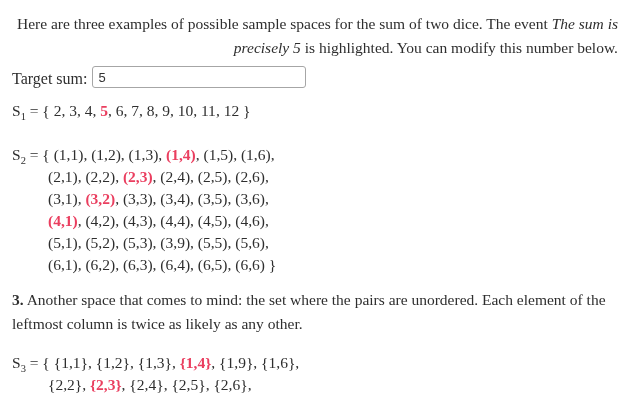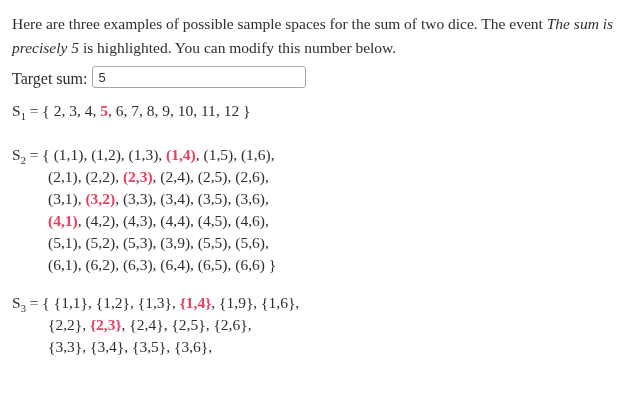--- a/index.html
+++ b/index.html
@@ -19,20 +19,21 @@
     box-sizing: border-box;
     width: 640px;
     height: 400px;
     overflow: hidden;
   }
   p.intro {
     margin: 2px 0 0 0;
     font-size: 15.5px;
     line-height: 24px;
     max-width: 606px;
+    text-align: right;
   }
   p.intro em { font-style: italic; }
   .target-row {
     margin-top: 6px;
     height: 22px;
     display: flex;
     align-items: flex-end;
   }
   .target-label {
     font-size: 16px;
@@ -95,20 +96,21 @@
 
   <div class="set-block" id="set2">
       <div class="set-row"><span>S<sub>2</sub> = { </span><span>(1,1)</span>, <span>(1,2)</span>, <span>(1,3)</span>, <span class="hl">(1,4)</span>, <span>(1,5)</span>, <span>(1,6)</span>,</div>
       <div class="set-row cont"><span>(2,1)</span>, <span>(2,2)</span>, <span class="hl">(2,3)</span>, <span>(2,4)</span>, <span>(2,5)</span>, <span>(2,6)</span>,</div>
       <div class="set-row cont"><span>(3,1)</span>, <span class="hl">(3,2)</span>, <span>(3,3)</span>, <span>(3,4)</span>, <span>(3,5)</span>, <span>(3,6)</span>,</div>
       <div class="set-row cont"><span class="hl">(4,1)</span>, <span>(4,2)</span>, <span>(4,3)</span>, <span>(4,4)</span>, <span>(4,5)</span>, <span>(4,6)</span>,</div>
       <div class="set-row cont"><span>(5,1)</span>, <span>(5,2)</span>, <span>(5,3)</span>, <span>(3,9)</span>, <span>(5,5)</span>, <span>(5,6)</span>,</div>
       <div class="set-row cont"><span>(6,1)</span>, <span>(6,2)</span>, <span>(6,3)</span>, <span>(6,4)</span>, <span>(6,5)</span>, <span>(6,6)</span> }</div>
     </div>
 
+  <p class="para3"><strong>3.</strong><span> Another space that comes to mind: the set where the pairs are unordered. Each element of the leftmost column is twice as likely as any other.</span></p>
 
   <div class="set-block" id="set3">
       <div class="set-row"><span>S<sub>3</sub> = { </span><span>{1,1}</span>, <span>{1,2}</span>, <span>{1,3}</span>, <span class="hl">{1,4}</span>, <span>{1,9}</span>, <span>{1,6}</span>,</div>
       <div class="set-row cont"><span>{2,2}</span>, <span class="hl">{2,3}</span>, <span>{2,4}</span>, <span>{2,5}</span>, <span>{2,6}</span>,</div>
       <div class="set-row cont"><span>{3,3}</span>, <span>{3,4}</span>, <span>{3,5}</span>, <span>{3,6}</span>,</div>
     </div>
 
 </div>
 
 </body></html>

